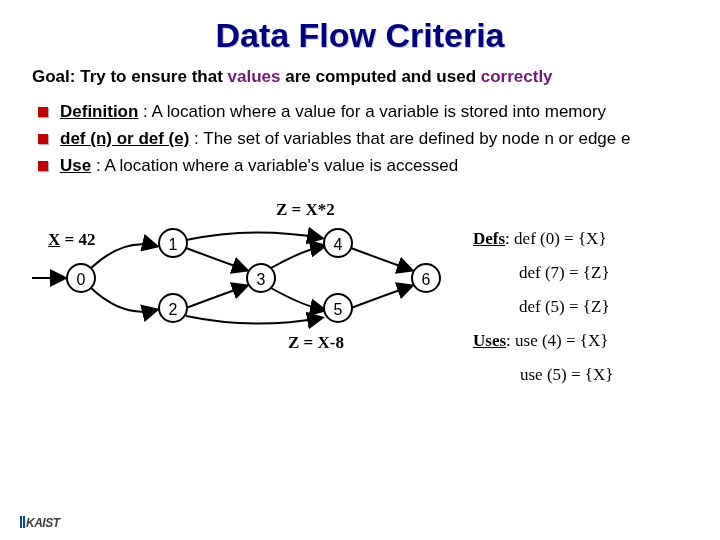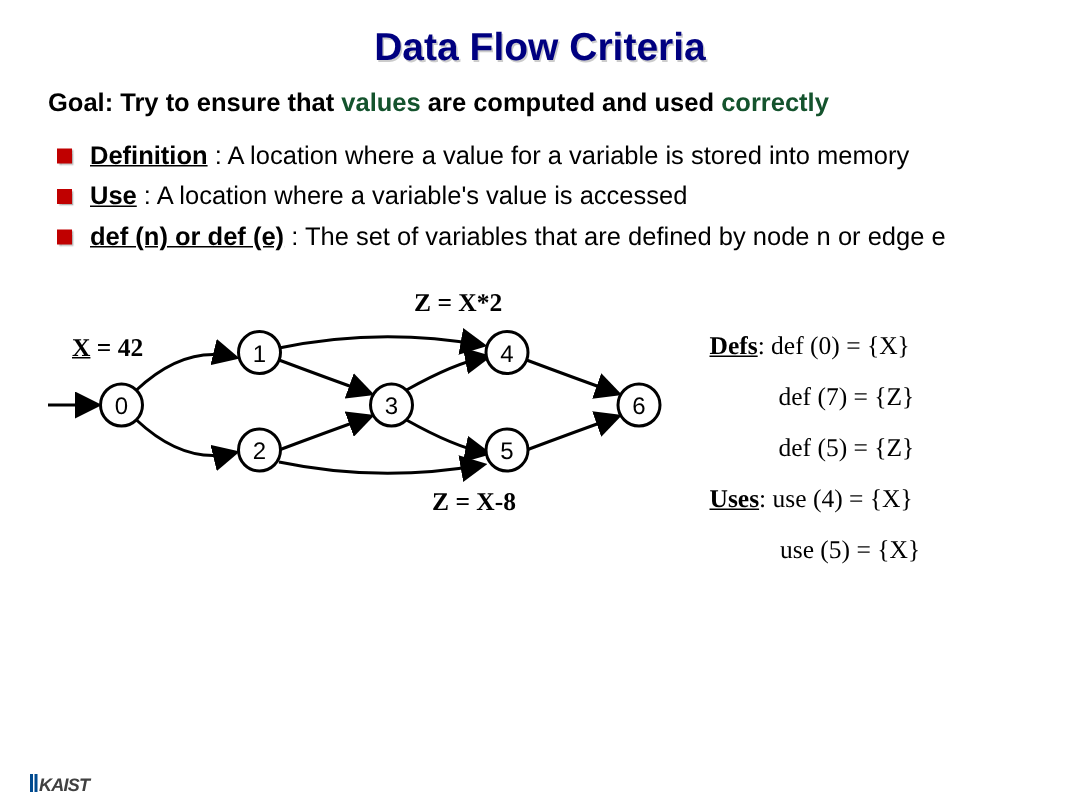--- a/index.html
+++ b/index.html
@@ -13,33 +13,33 @@
     overflow: hidden;
   }
   .slide {
     padding: 14px 28px 10px 28px;
     box-sizing: border-box;
     height: 100%;
     position: relative;
   }
   .title {
     text-align: center;
-    font-size: 26px;
+    font-size: 34px;
     font-weight: bold;
     color: #000080;
     margin: 2px 0 12px 0;
     text-shadow: 1px 1px 0 #ccc;
   }
   .goal {
     font-size: 17px;
     font-weight: bold;
     margin: 0 0 14px 4px;
   }
   .goal .u { }
-  .goal .red { color: #14532d; }
+  .goal .red { color: #701a75; }
   ul.bullets {
     list-style: none;
     padding: 0 0 0 8px;
     margin: 0 0 10px 0;
   }
   ul.bullets li {
     position: relative;
     padding-left: 24px;
     font-size: 17px;
     line-height: 1.35;
@@ -122,22 +122,22 @@
 
 <div class="slide">
   <div class="title">Data Flow Criteria</div>
 
   <div class="goal">
     <span class="u">Goal</span><span>: Try to ensure that </span><span class="red">values</span><span> are computed and used </span><span class="red">correctly</span>
   </div>
 
   <ul class="bullets">
     <li><span class="term">Definition</span><span> : A location where a value for a variable is stored into memory</span></li>
+    <li><span class="term">def (n) or def (e)</span><span> : The set of variables that are defined by node n or edge e</span></li>
     <li><span class="term">Use</span><span> : A location where a variable's value is accessed</span></li>
-    <li><span class="term">def (n) or def (e)</span><span> : The set of variables that are defined by node n or edge e</span></li>
   </ul>
 
   <div class="diagram-area">
 
     <svg class="edges">
       <defs>
         <marker id="ah" markerWidth="9" markerHeight="9" refX="7" refY="4.5" orient="auto">
           <path d="M0,0 L9,4.5 L0,9 Z" fill="#000"></path>
         </marker>
       </defs>

